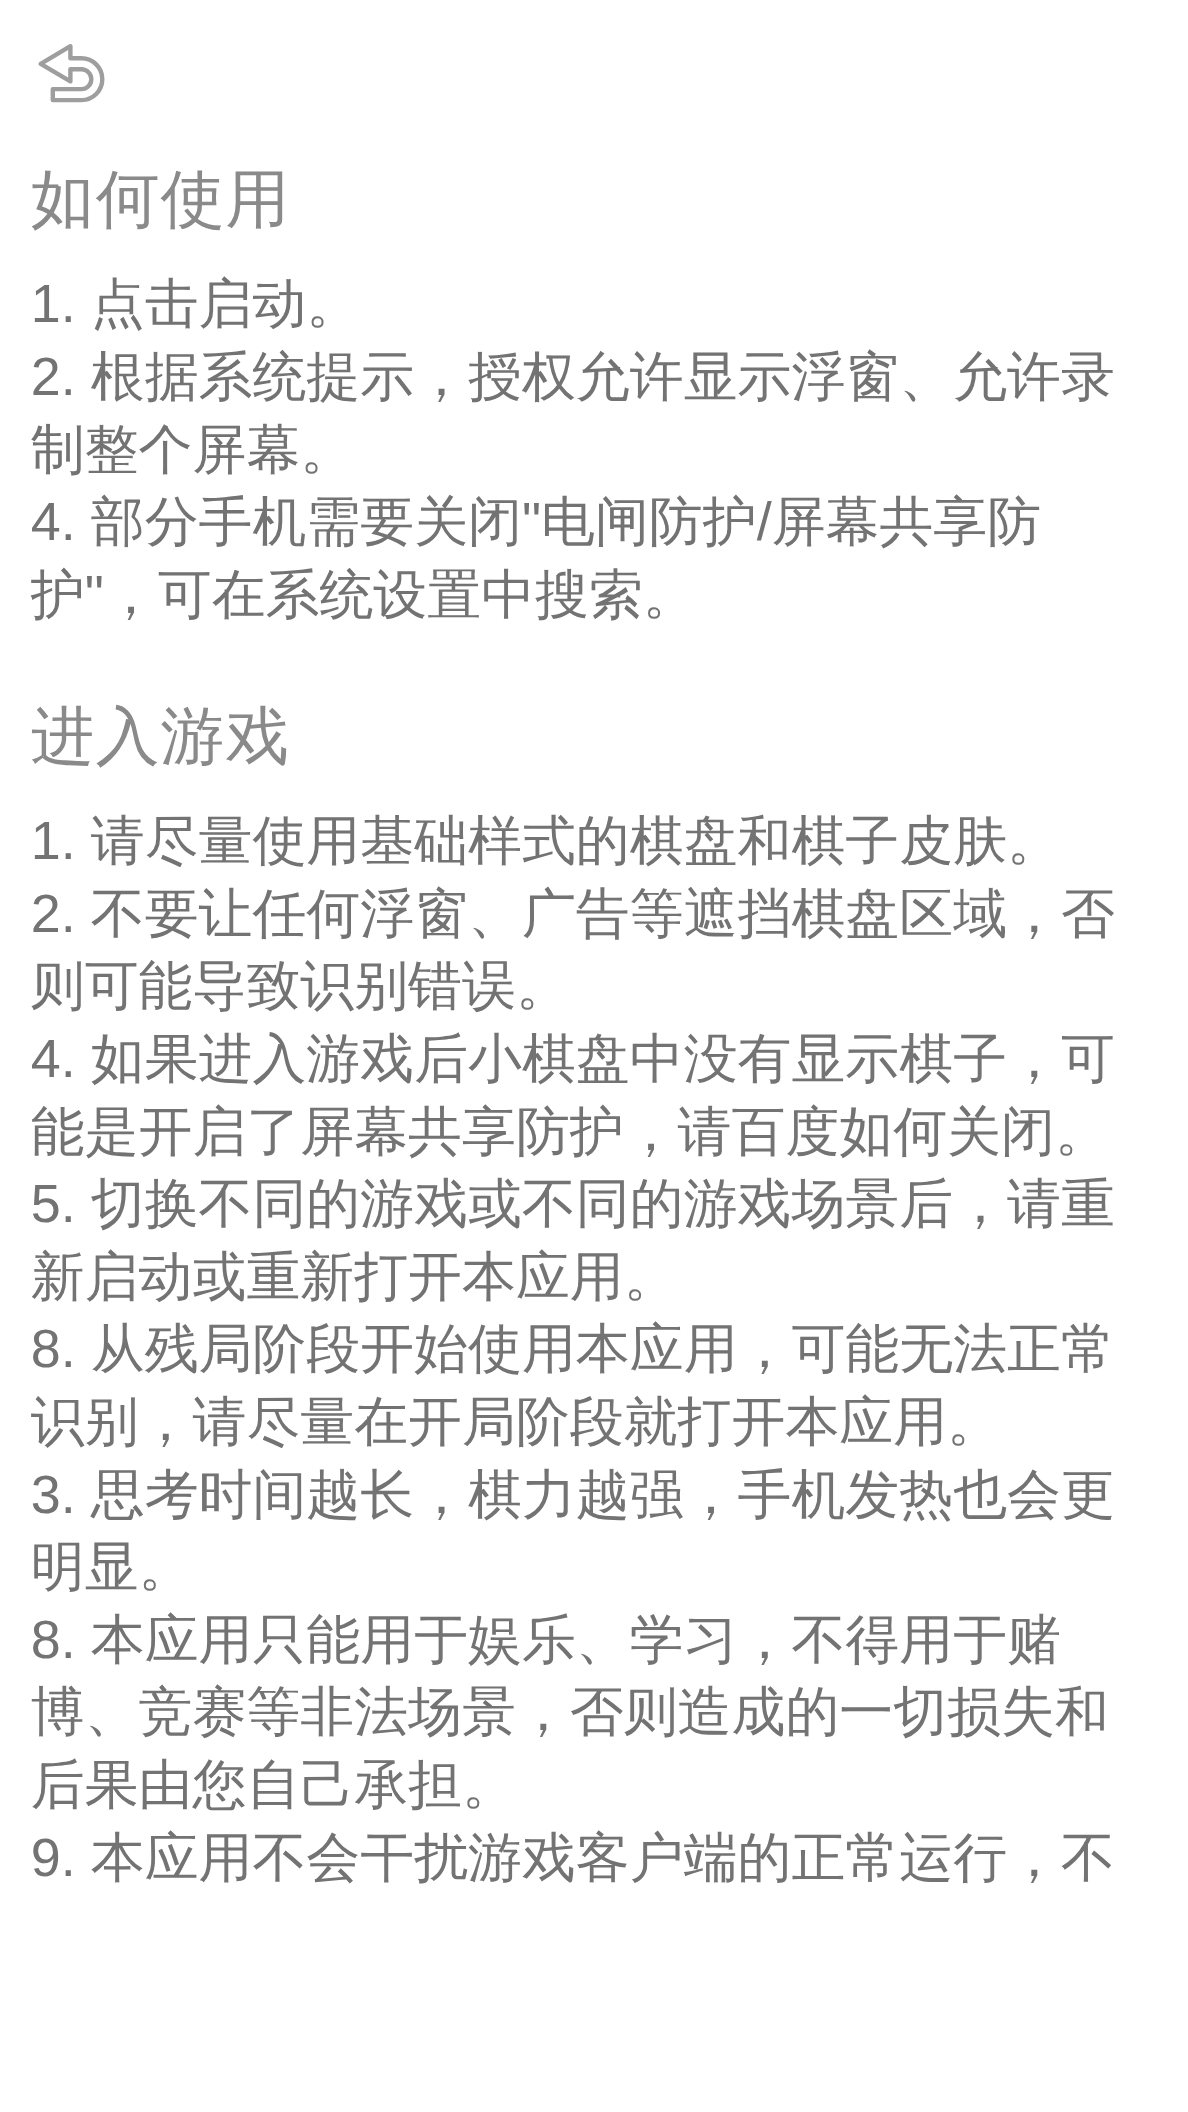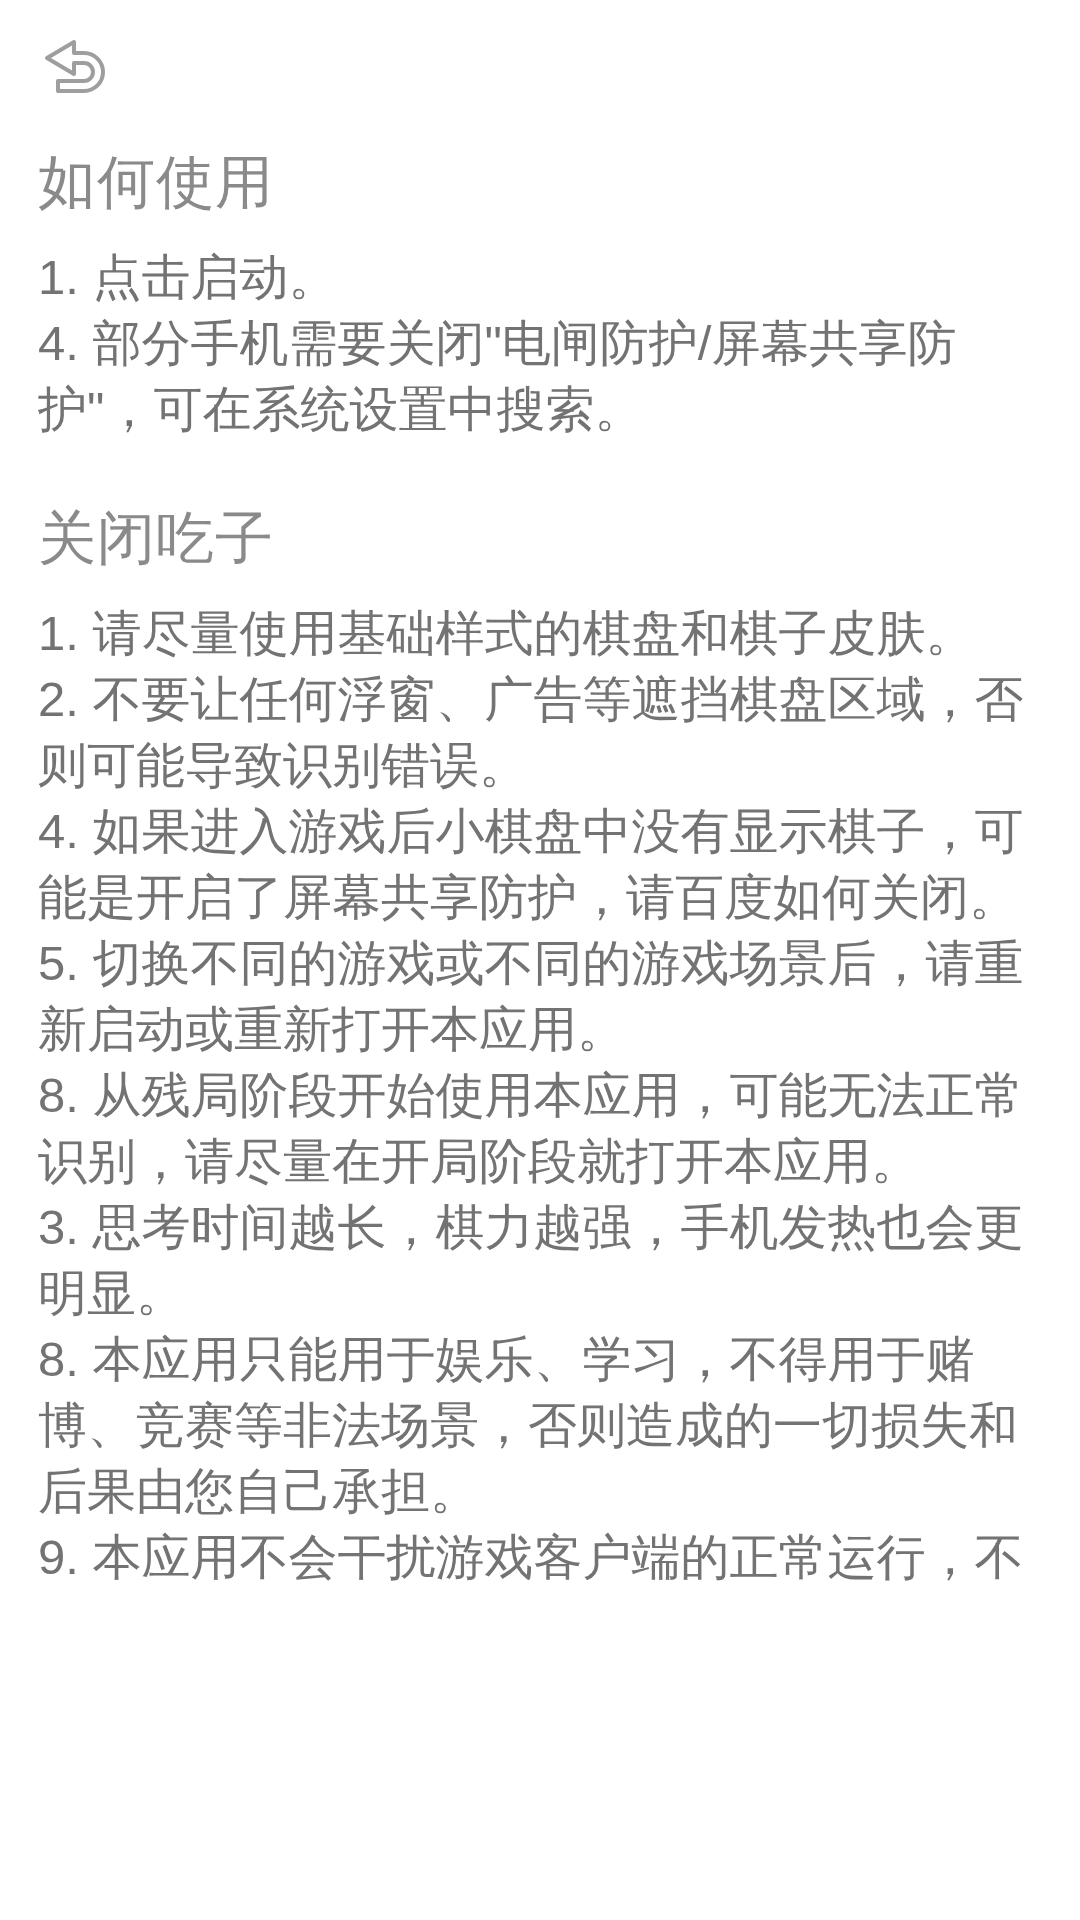--- a/index.html
+++ b/index.html
@@ -7,21 +7,21 @@
     width: 1080px;
     height: 1920px;
     background: #ffffff;
     overflow: hidden;
     font-family: "Liberation Sans", "DejaVu Sans", sans-serif;
   }
   .page {
     box-sizing: border-box;
     width: 1080px;
     height: 1920px;
-    padding: 36px 38px 0 38px;
+    padding: 36px 38px 0 28px;
     background: #ffffff;
   }
   .back-btn {
     width: 76px;
     height: 66px;
     margin-left: 2px;
     cursor: pointer;
     background: transparent;
     border: none;
     padding: 0;
@@ -56,24 +56,25 @@
       <svg viewBox="0 0 76 66" xmlns="http://www.w3.org/2000/svg">
         <path d="M7,22 L34,6 L34,17 L44,17 A19,19 0 0 1 44,55 L18,55 L18,45 L44,45 A9,9 0 0 0 44,27 L34,27 L34,38 Z" fill="none" stroke="#9e9e9e" stroke-width="4" stroke-linejoin="round"></path>
       </svg>
     </span>
   </button>
 
   <h2 class="section-title first-title">如何使用</h2>
 
   <div class="item-list">
     <p class="item">1. 点击启动。</p>
+    <p class="item">2. 根据系统提示，授权允许显示浮窗、允许录制整个屏幕。</p>
     <p class="item">4. 部分手机需要关闭"电闸防护/屏幕共享防护"，可在系统设置中搜索。</p>
   </div>
 
-  <h2 class="section-title second-title">关闭吃子</h2>
+  <h2 class="section-title second-title">进入游戏</h2>
 
   <div class="item-list">
     <p class="item">1. 请尽量使用基础样式的棋盘和棋子皮肤。</p>
     <p class="item">2. 不要让任何浮窗、广告等遮挡棋盘区域，否则可能导致识别错误。</p>
     <p class="item">4. 如果进入游戏后小棋盘中没有显示棋子，可能是开启了屏幕共享防护，请百度如何关闭。</p>
     <p class="item">5. 切换不同的游戏或不同的游戏场景后，请重新启动或重新打开本应用。</p>
     <p class="item">8. 从残局阶段开始使用本应用，可能无法正常识别，请尽量在开局阶段就打开本应用。</p>
     <p class="item">3. 思考时间越长，棋力越强，手机发热也会更明显。</p>
     <p class="item">8. 本应用只能用于娱乐、学习，不得用于赌博、竞赛等非法场景，否则造成的一切损失和后果由您自己承担。</p>
     <p class="item">9. 本应用不会干扰游戏客户端的正常运行，不</p>

